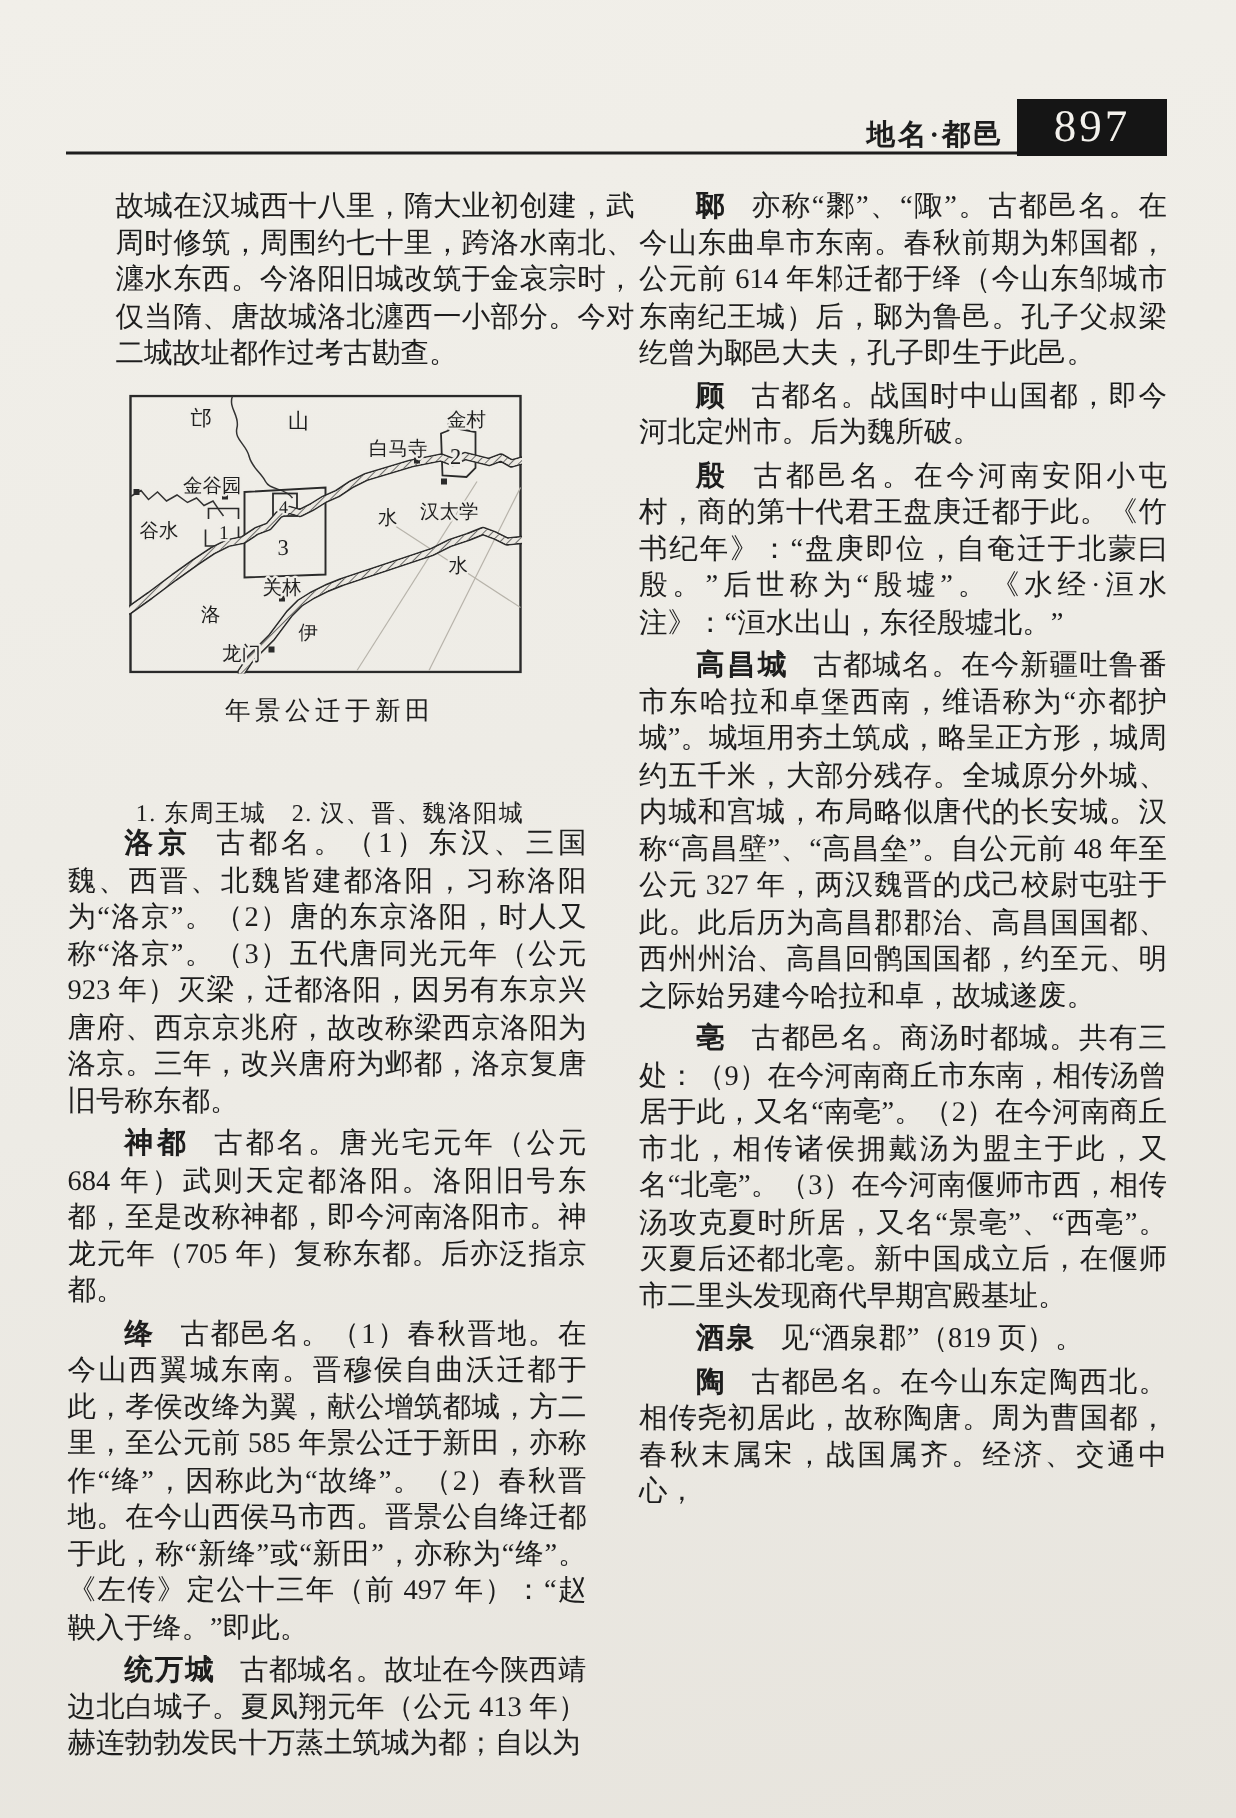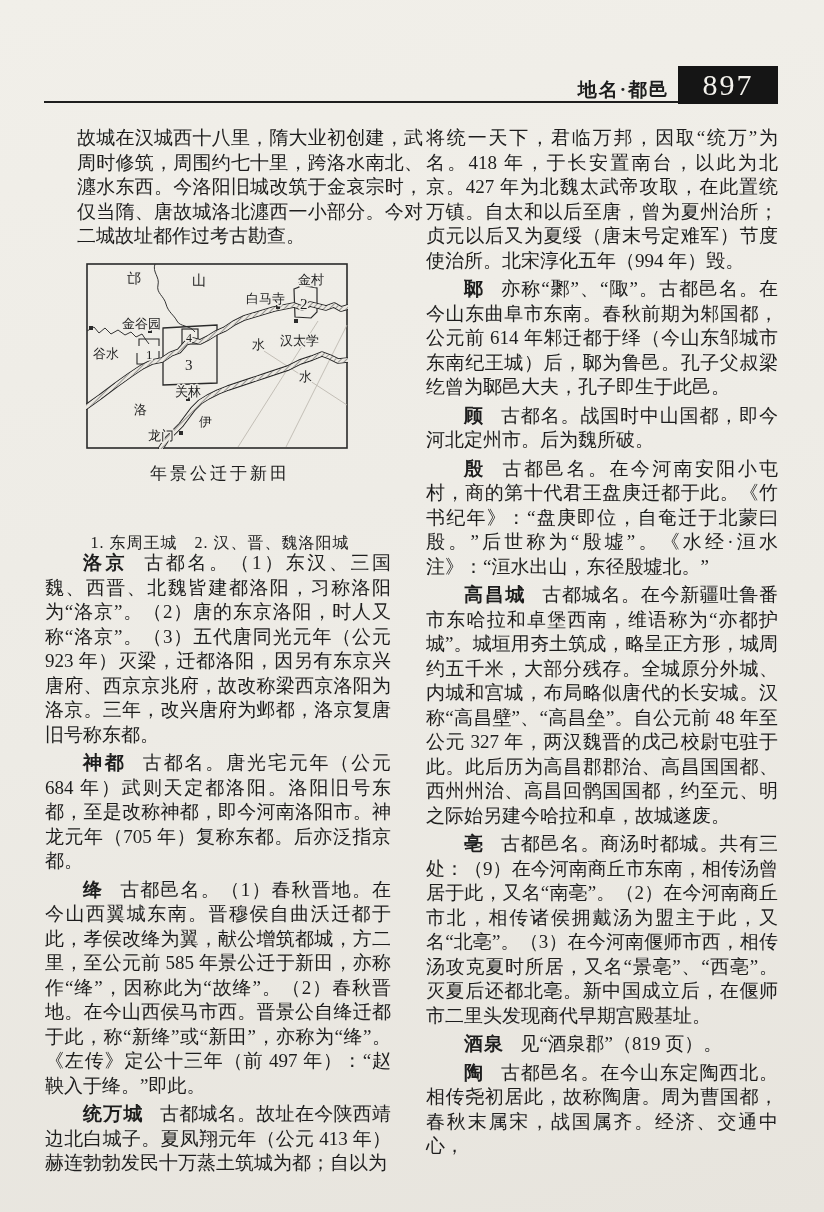--- a/index.html
+++ b/index.html
@@ -131,21 +131,20 @@
   </div>
 
   <div class="entries-left textblock">
     <p class="entry"><b class="term">洛京</b><span>古都名。（1）东汉、三国魏、西晋、北魏皆建都洛阳，习称洛阳为“洛京”。（2）唐的东京洛阳，时人又称“洛京”。（3）五代唐同光元年（公元 923 年）灭梁，迁都洛阳，因另有东京兴唐府、西京京兆府，故改称梁西京洛阳为洛京。三年，改兴唐府为邺都，洛京复唐旧号称东都。</span></p>
     <p class="entry"><b class="term">神都</b><span>古都名。唐光宅元年（公元 684 年）武则天定都洛阳。洛阳旧号东都，至是改称神都，即今河南洛阳市。神龙元年（705 年）复称东都。后亦泛指京都。</span></p>
     <p class="entry"><b class="term">绛</b><span>古都邑名。（1）春秋晋地。在今山西翼城东南。晋穆侯自曲沃迁都于此，孝侯改绛为翼，献公增筑都城，方二里，至公元前 585 年景公迁于新田，亦称作“绛”，因称此为“故绛”。（2）春秋晋地。在今山西侯马市西。晋景公自绛迁都于此，称“新绛”或“新田”，亦称为“绛”。《左传》定公十三年（前 497 年）：“赵鞅入于绛。”即此。</span></p>
     <p class="entry"><b class="term">统万城</b><span>古都城名。故址在今陕西靖边北白城子。夏凤翔元年（公元 413 年）赫连勃勃发民十万蒸土筑城为都；自以为</span></p>
   </div>
 
   <div class="col-right textblock">
-    <p class="cont">将统一天下，君临万邦，因取“统万”为名。418 年，于长安置南台，以此为北京。427 年为北魏太武帝攻取，在此置统万镇。自太和以后至唐，曾为夏州治所；贞元以后又为夏绥（唐末号定难军）节度使治所。北宋淳化五年（994 年）毁。</p>
     <p class="entry"><b class="term">郰</b><span>亦称“鄹”、“陬”。古都邑名。在今山东曲阜市东南。春秋前期为邾国都，公元前 614 年邾迁都于绎（今山东邹城市东南纪王城）后，郰为鲁邑。孔子父叔梁纥曾为郰邑大夫，孔子即生于此邑。</span></p>
     <p class="entry"><b class="term">顾</b><span>古都名。战国时中山国都，即今河北定州市。后为魏所破。</span></p>
     <p class="entry"><b class="term">殷</b><span>古都邑名。在今河南安阳小屯村，商的第十代君王盘庚迁都于此。《竹书纪年》：“盘庚即位，自奄迁于北蒙曰殷。”后世称为“殷墟”。《水经·洹水注》：“洹水出山，东径殷墟北。”</span></p>
     <p class="entry"><b class="term">高昌城</b><span>古都城名。在今新疆吐鲁番市东哈拉和卓堡西南，维语称为“亦都护城”。城垣用夯土筑成，略呈正方形，城周约五千米，大部分残存。全城原分外城、内城和宫城，布局略似唐代的长安城。汉称“高昌壁”、“高昌垒”。自公元前 48 年至公元 327 年，两汉魏晋的戊己校尉屯驻于此。此后历为高昌郡郡治、高昌国国都、西州州治、高昌回鹘国国都，约至元、明之际始另建今哈拉和卓，故城遂废。</span></p>
     <p class="entry"><b class="term">亳</b><span>古都邑名。商汤时都城。共有三处：（9）在今河南商丘市东南，相传汤曾居于此，又名“南亳”。（2）在今河南商丘市北，相传诸侯拥戴汤为盟主于此，又名“北亳”。（3）在今河南偃师市西，相传汤攻克夏时所居，又名“景亳”、“西亳”。灭夏后还都北亳。新中国成立后，在偃师市二里头发现商代早期宫殿基址。</span></p>
     <p class="entry"><b class="term">酒泉</b><span>见“酒泉郡”（819 页）。</span></p>
     <p class="entry"><b class="term">陶</b><span>古都邑名。在今山东定陶西北。相传尧初居此，故称陶唐。周为曹国都，春秋末属宋，战国属齐。经济、交通中心，</span></p>
   </div>
 
 </div>

